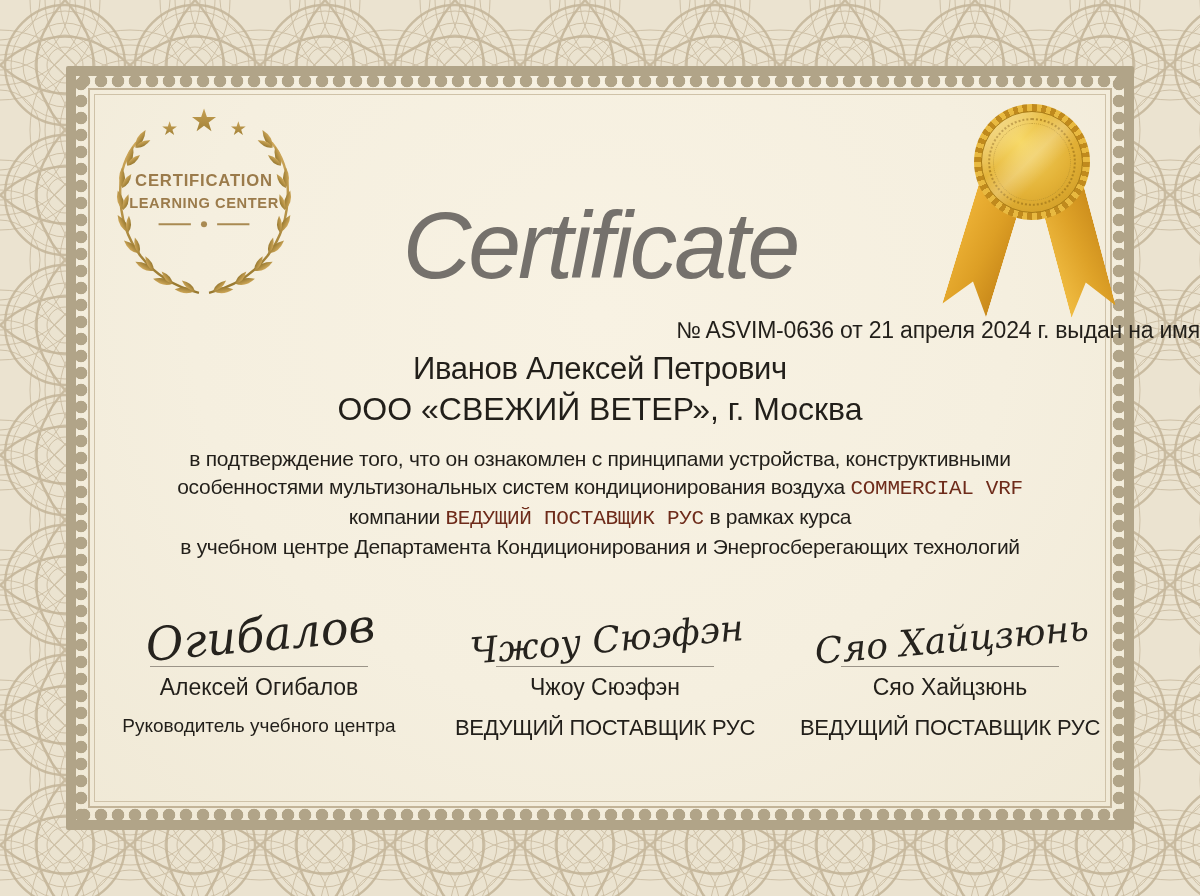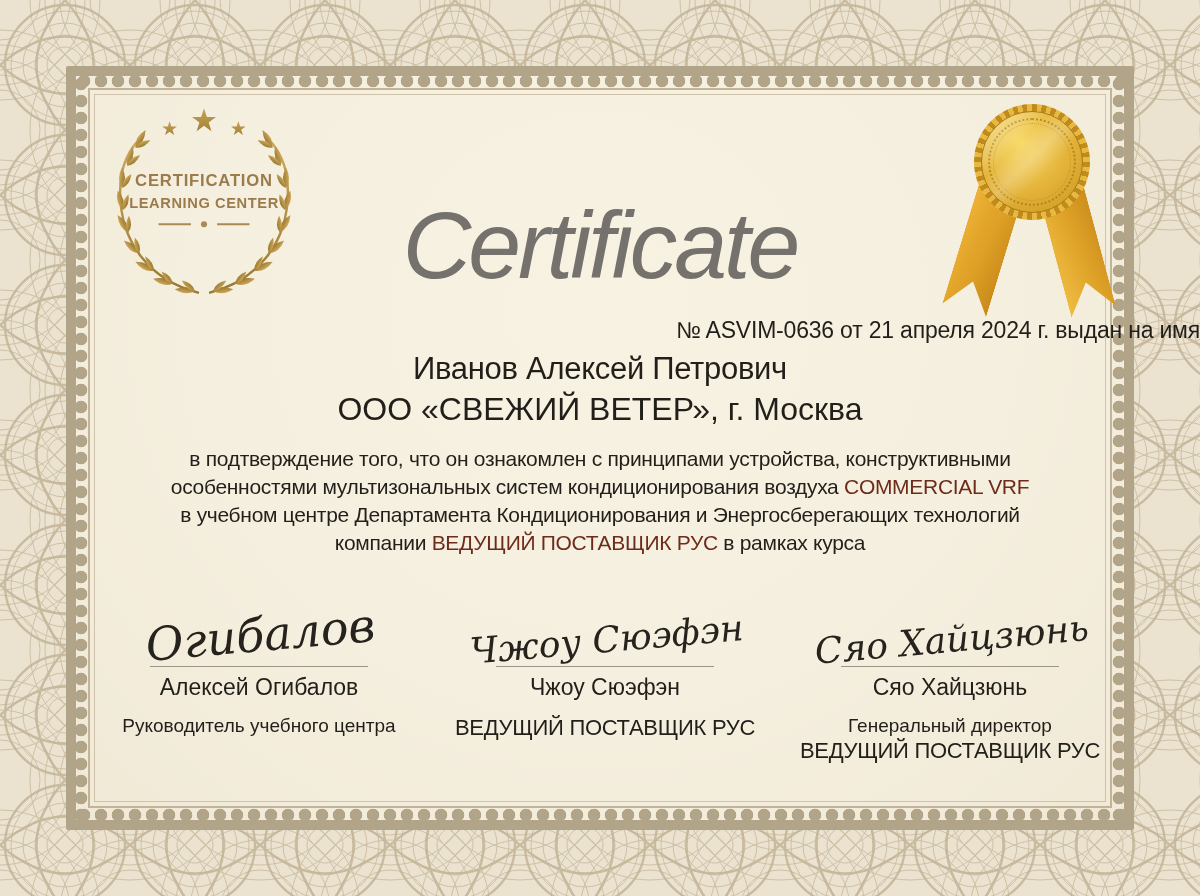--- a/index.html
+++ b/index.html
@@ -33,21 +33,21 @@
   .abs{position:absolute;}
 
   .logo{left:98px;top:96px;width:212px;height:204px;}
 
   .title{left:0;right:0;top:196px;text-align:center;font-style:italic;font-weight:400;
     font-size:95px;letter-spacing:-3px;color:var(--title_gray);line-height:1.05;}
   .subtitle{left:0;right:0;top:317px;text-align:right;font-size:23px;letter-spacing:-.2px;}
   .recipient{left:0;right:0;top:351px;text-align:center;font-size:31px;letter-spacing:-.3px;}
   .organization{left:0;right:0;top:391px;text-align:center;font-size:32px;}
   .body-text{left:60px;right:60px;top:436px;text-align:center;font-size:21px;line-height:28px;letter-spacing:-.3px;margin-top:9px;}
-  .hl{color:var(--maroon);}
+  .hl{color:var(--maroon);font-family:Liberation Mono, monospace;}
 
   .sig-block{top:582px;text-align:center;}
   .sig-left{left:108px;width:302px;}
   .sig-mid{left:450px;width:310px;}
   .sig-right{left:792px;width:316px;}
   .handwriting{height:76px;display:flex;align-items:flex-end;justify-content:center;
     font-family:"DejaVu Serif",serif;font-style:italic;color:#26231e;
     transform:rotate(-5deg);line-height:1;}
   .hw-big{font-size:46px;}
   .hw-md{font-size:36px;}
@@ -199,40 +199,39 @@
     </div>
 
     <div class="abs title">Certificate</div>
     <div class="abs subtitle">№ ASVIM-0636 от 21 апреля 2024 г. выдан на имя</div>
     <div class="abs recipient">Иванов Алексей Петрович</div>
     <div class="abs organization">ООО «СВЕЖИЙ ВЕТЕР», г. Москва</div>
 
     <div class="abs body-text">
       <div><span>в подтверждение того, что он ознакомлен с принципами устройства, конструктивными</span></div>
       <div><span>особенностями мультизональных систем кондиционирования воздуха </span><span class="hl">COMMERCIAL VRF</span></div>
+      <div><span>компании </span><span class="hl">ВЕДУЩИЙ ПОСТАВЩИК РУС</span><span> в рамках курса</span></div>
       <div><span>в учебном центре Департамента Кондиционирования и Энергосберегающих технологий</span></div>
-      <div><span>компании </span><span class="hl">ВЕДУЩИЙ ПОСТАВЩИК РУС</span><span> в рамках курса</span></div>
     </div>
 
     <div class="abs sig-block sig-left">
       <div class="handwriting hw-big">Огибалов</div>
       <div class="sig-rule"></div>
       <div class="sig-name">Алексей Огибалов</div>
       <div class="sig-role">Руководитель учебного центра</div>
     </div>
 
     <div class="abs sig-block sig-mid">
       <div class="handwriting hw-md">Чжоу Сюэфэн</div>
       <div class="sig-rule"></div>
       <div class="sig-name">Чжоу Сюэфэн</div>
       <div class="sig-company">ВЕДУЩИЙ ПОСТАВЩИК РУС</div>
     </div>
 
     <div class="abs sig-block sig-right">
       <div class="handwriting hw-md">Сяо Хайцзюнь</div>
       <div class="sig-rule"></div>
       <div class="sig-name">Сяо Хайцзюнь</div>
-      <div class="sig-role">Генеральный директор</div>
       <div class="sig-company">ВЕДУЩИЙ ПОСТАВЩИК РУС</div>
     </div>
 
   </div>
 </div>
 
 </body></html>

